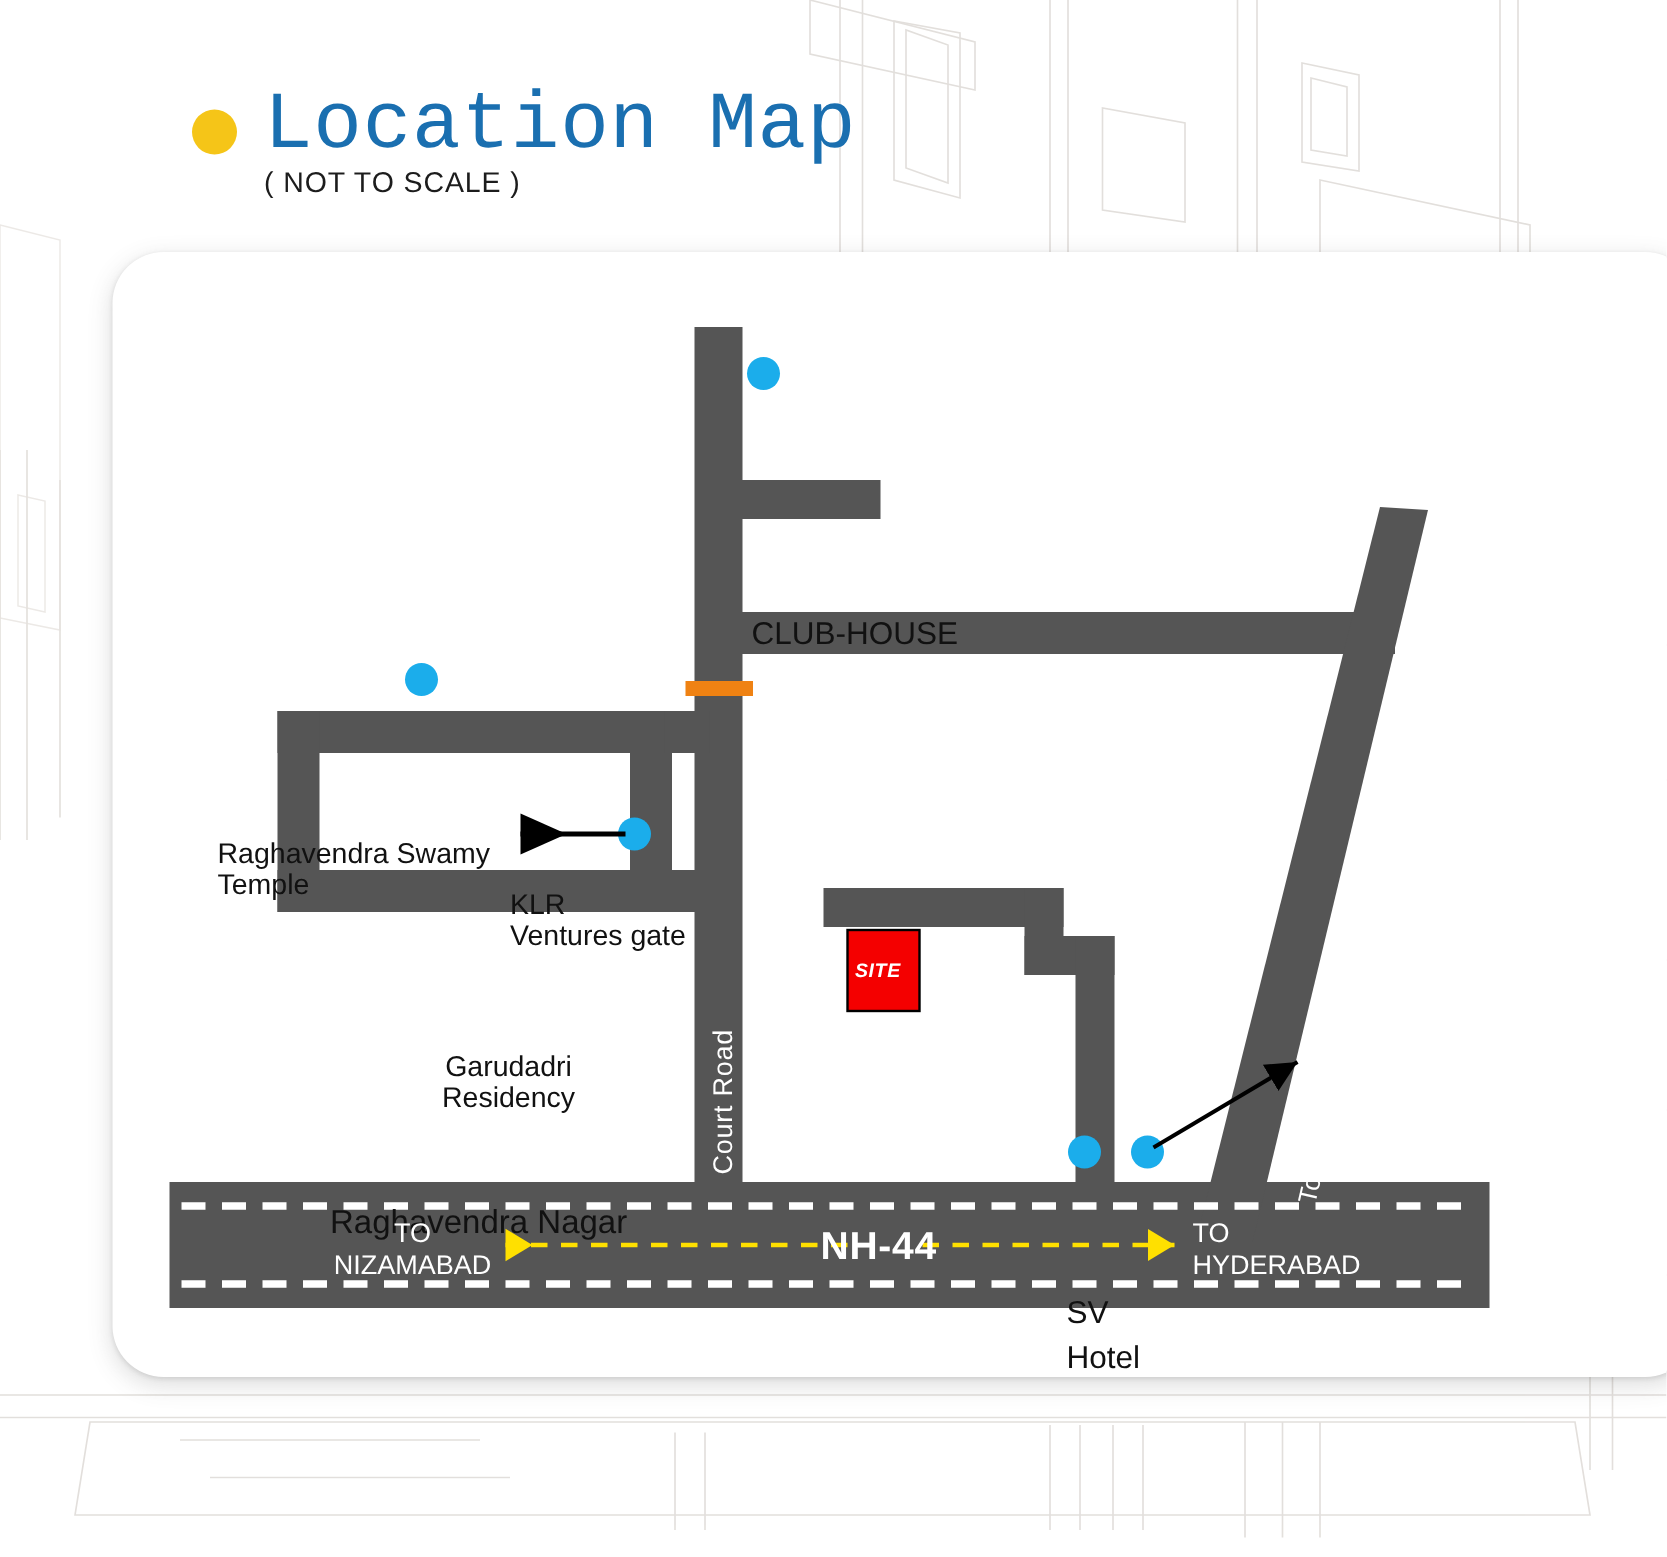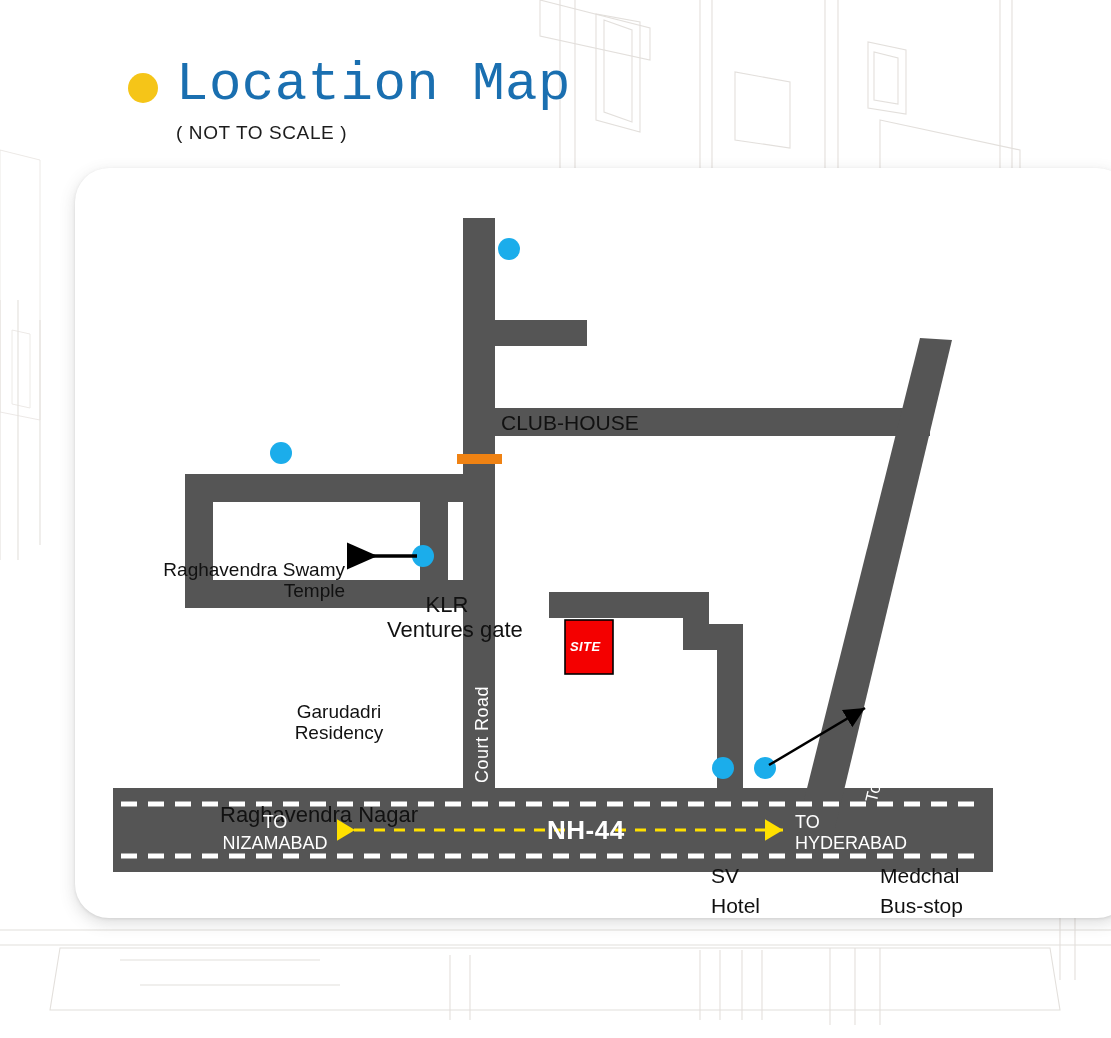--- a/index.html
+++ b/index.html
@@ -49,21 +49,20 @@
   #page-title {
     font-family: Liberation Mono, monospace;
     font-size: 54px;
     line-height: 1.0;
     color: #1a6fb0;
     letter-spacing: 0.5px;
     white-space: nowrap;
   }
   #subtitle {
     margin-left: 48px;
-    margin-top: 10px;
     font-size: 19px;
     color: #1c1c1c;
     letter-spacing: 0.6px;
     white-space: nowrap;
   }
 
   
   #map-card {
     position: absolute;
     left: 75px;
@@ -90,22 +89,22 @@
     font-family: "Liberation Sans", sans-serif;
     color: #111111;
     white-space: pre;
     line-height: 1.12;
     z-index: 4;
   }
   .map-label.white {
     color: #ffffff;
   }
   .lbl-clubhouse  { left: 426px; top: 243px; font-size: 21px; }
-  .lbl-temple     { left: 70px;  top: 391px; font-size: 19px; text-align: right; width: 200px; }
-  .lbl-klr        { left: 265px; top: 425px; font-size: 22px; text-align: center; width: 120px; margin-left: 47px; }
+  .lbl-temple     { left: 70px;  top: 391px; font-size: 19px; text-align: left; width: 200px; }
+  .lbl-klr        { left: 265px; top: 425px; font-size: 19px; text-align: left; width: 120px; }
   .lbl-shantha    { left: 150px; top: 484px; font-size: 19px; }
   .lbl-garudadri  { left: 186px; top: 533px; font-size: 19px; text-align: center; width: 156px; }
   .lbl-ragh-nagar { left: 145px; top: 635px; font-size: 22px; }
   .lbl-svhotel    { left: 636px; top: 693px; font-size: 21px; line-height: 1.45; }
   .lbl-medchal    { left: 805px; top: 693px; font-size: 21px; line-height: 1.45; }
   .lbl-courtroad {
     left: 397px; top: 615px;
     font-size: 18px;
     transform: rotate(-90deg);
     transform-origin: left top;
@@ -290,22 +289,20 @@
 
   <div class="map-label white lbl-courtroad">Court Road</div>
 
   <div class="map-label white lbl-kistapur">To Kistapur</div>
 
   <div class="map-label lbl-site">SITE</div>
 
   <div class="map-label lbl-svhotel">SV
 Hotel</div>
 
-  <div class="map-label lbl-medchal">Medchal
-Bus-stop</div>
 
   <div class="map-label lbl-nh">NH-44</div>
 
   <div class="map-label lbl-to-nizamabad">TO
 NIZAMABAD</div>
 
   <div class="map-label lbl-to-hyderabad">TO
 HYDERABAD</div>
 
 </div>

